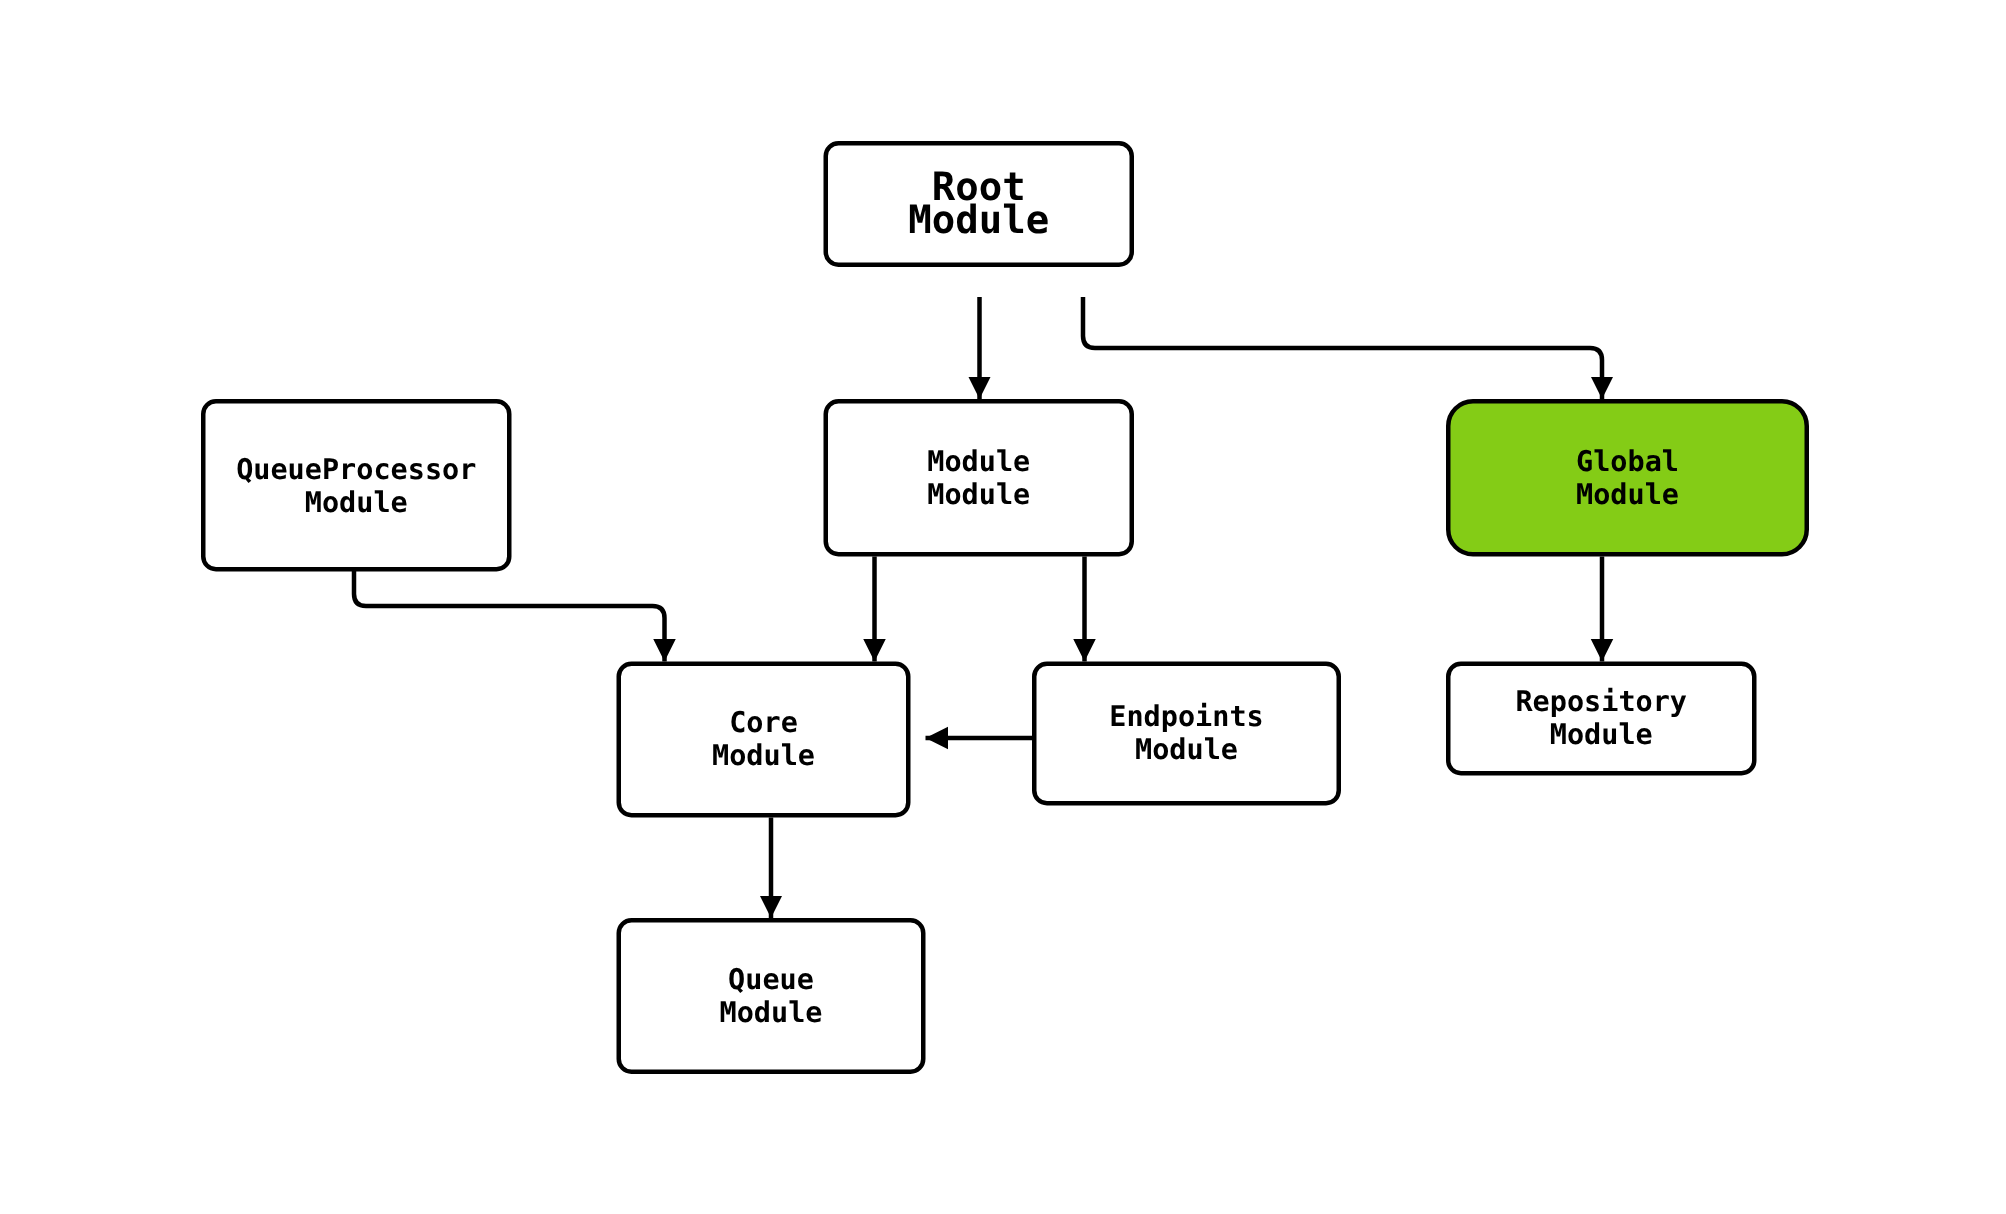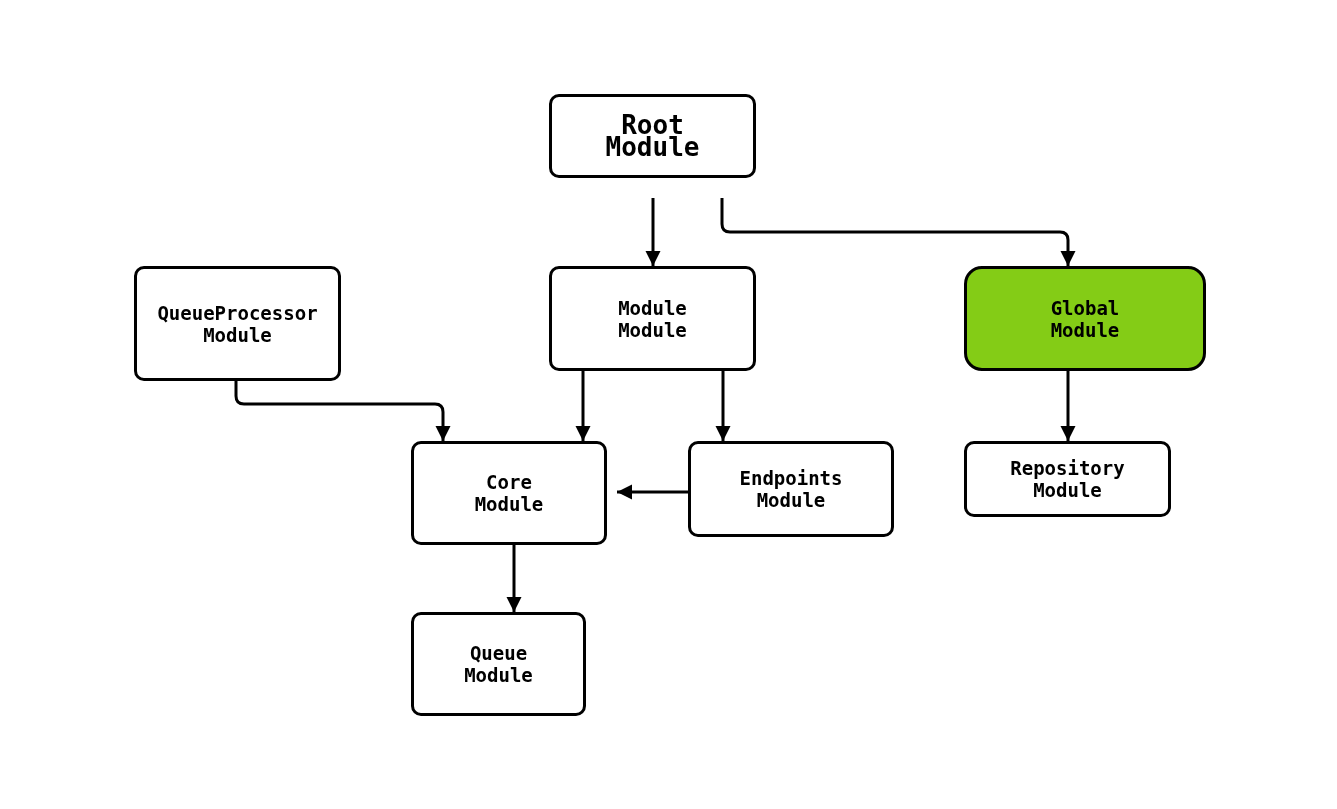--- a/index.html
+++ b/index.html
@@ -88,18 +88,18 @@
         <div>Module</div>
       </div>
       <div class="node" style="left: 688px; top: 441px; width: 206px; height: 96px; border-width: 3px; border-color: rgb(0, 0, 0); border-radius: 10px; background: rgb(255, 255, 255); color: rgb(0, 0, 0); font-size: 19px; line-height: 22px;">
         <div>Endpoints</div>
         <div>Module</div>
       </div>
       <div class="node" style="left: 964px; top: 441px; width: 207px; height: 76px; border-width: 3px; border-color: rgb(0, 0, 0); border-radius: 10px; background: rgb(255, 255, 255); color: rgb(0, 0, 0); font-size: 19px; line-height: 22px;">
         <div>Repository</div>
         <div>Module</div>
       </div>
-      <div class="node" style="left: 411px; top: 612px; width: 175px; height: 104px; border-width: 3px; border-color: rgb(0, 0, 0); border-radius: 10px; background: rgb(255, 255, 255); color: rgb(0, 0, 0); font-size: 19px; line-height: 22px;">
+      <div class="node" style="left: 411px; top: 612px; width: 206px; height: 104px; border-width: 3px; border-color: rgb(0, 0, 0); border-radius: 10px; background: rgb(255, 255, 255); color: rgb(0, 0, 0); font-size: 19px; line-height: 22px;">
         <div>Queue</div>
         <div>Module</div>
       </div>
     </div>
 </div>
 
 </body></html>

